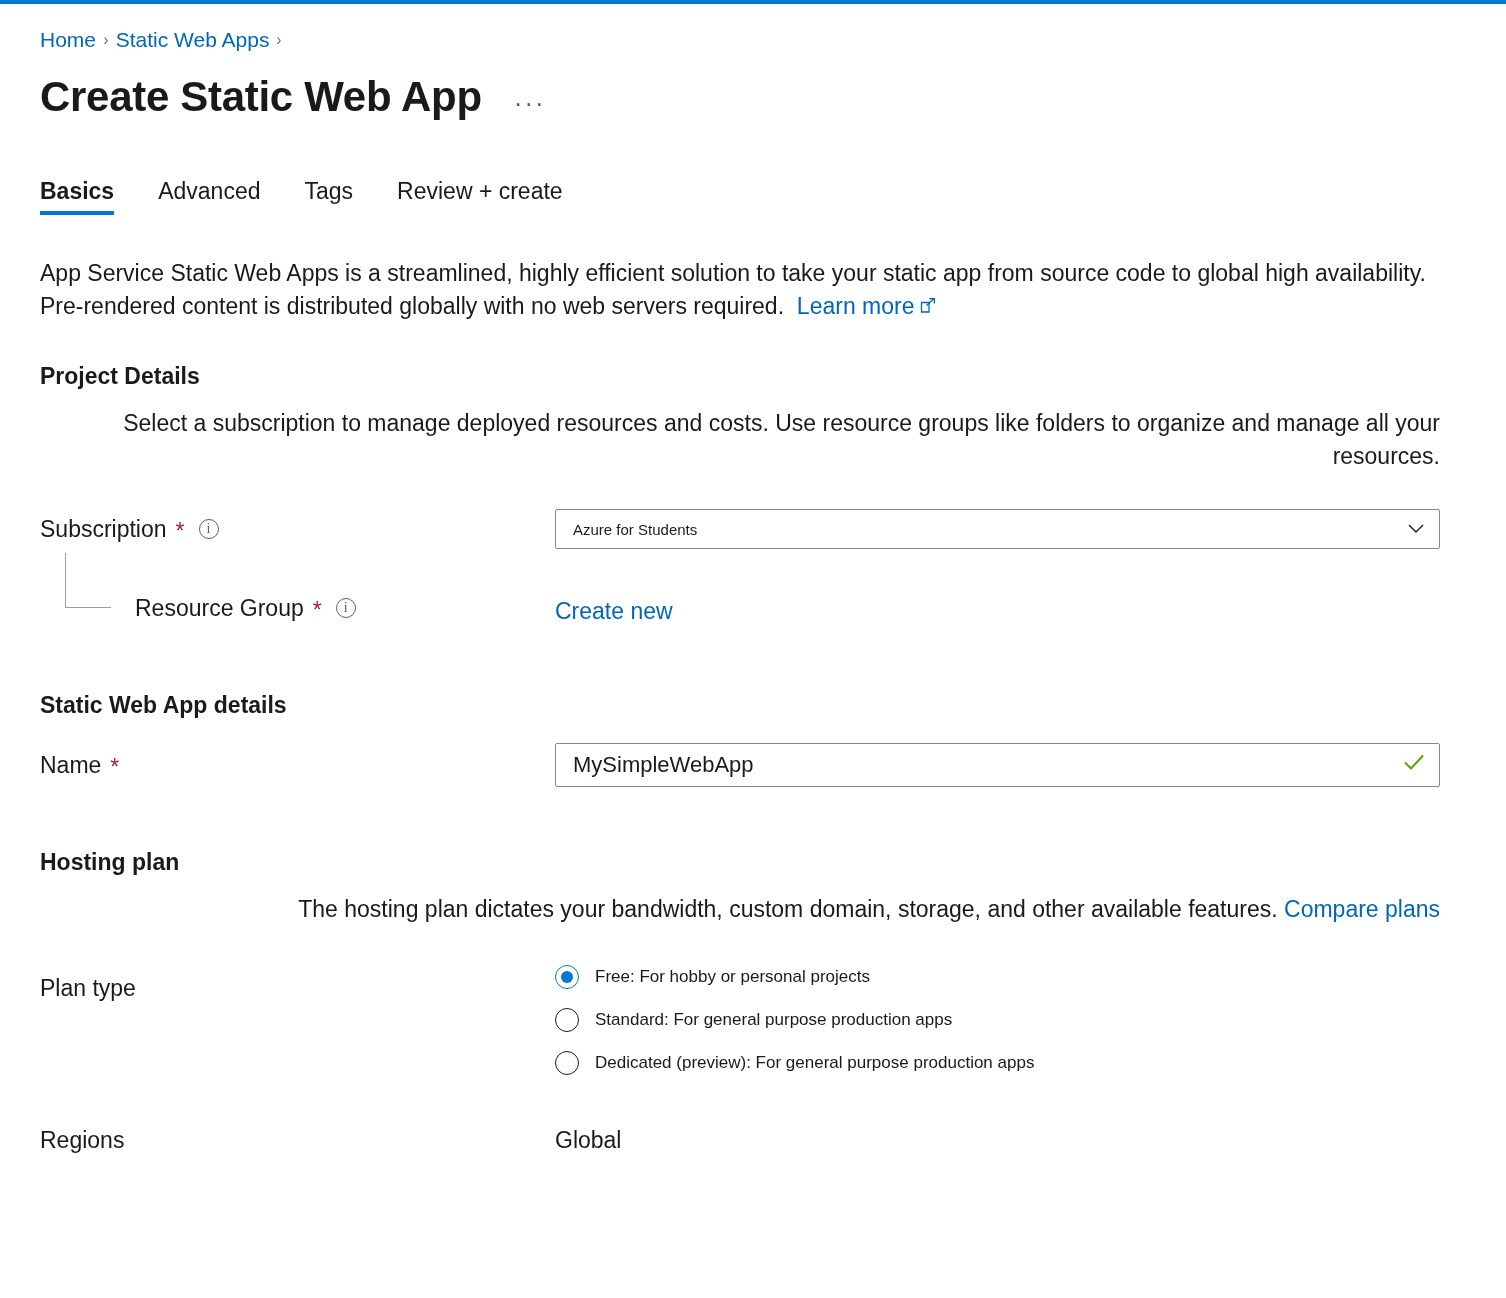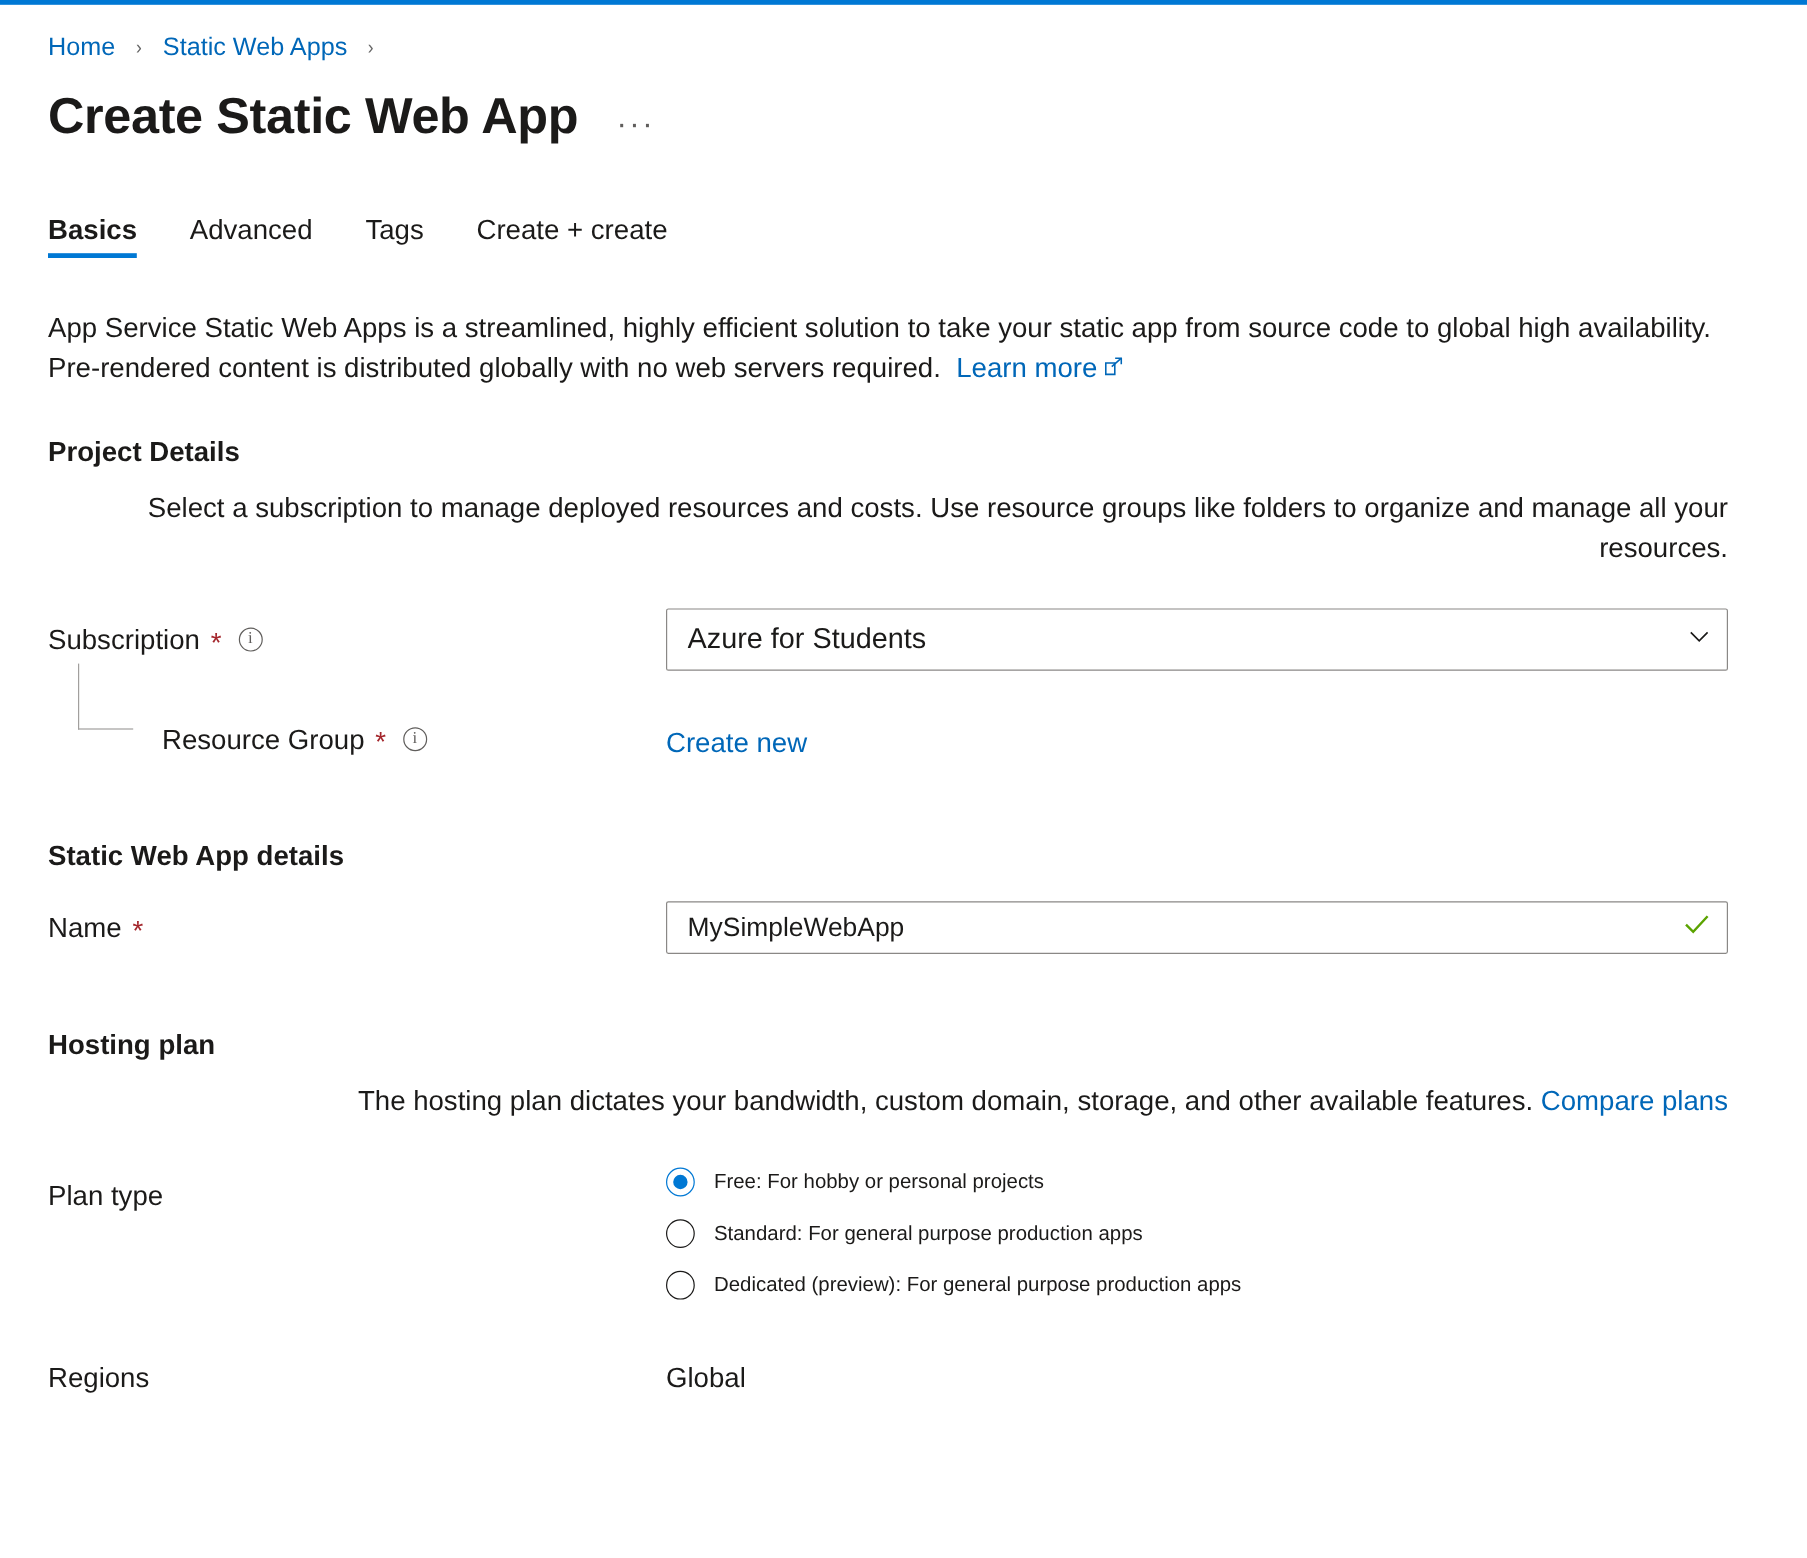--- a/index.html
+++ b/index.html
@@ -21,21 +21,21 @@
     width: 100%;
   }
   .page {
     padding: 0 40px;
     box-sizing: border-box;
   }
   
   .breadcrumb {
     display: flex;
     align-items: center;
-    gap: 17px;
+    gap: 7px;
     padding-top: 24px;
     font-size: 21px;
   }
   .crumb-link {
     color: #0067b8;
     cursor: pointer;
     white-space: nowrap;
   }
   .crumb-sep {
     color: #666;
@@ -163,29 +163,29 @@
     font-family: "Liberation Serif", serif;
     cursor: pointer;
     box-sizing: border-box;
     margin-left: 5px;
   }
   .field-col {
     flex: 0 0 885px;
     width: 885px;
   }
   .control {
-    height: 52px;
+    height: 40px;
     border: 1px solid #8a8886;
     border-radius: 2px;
     background: #fff;
     display: flex;
     align-items: center;
     padding: 0 12px 0 17px;
     box-sizing: border-box;
-    font-size: 24px;
+    font-size: 15px;
     cursor: pointer;
     justify-content: space-between;
   }
   .control .value {
     color: #1b1a19;
     white-space: nowrap;
     overflow: hidden;
     text-overflow: ellipsis;
   }
   .chev {
@@ -305,21 +305,21 @@
 
   <div class="title-row">
     <div class="page-title">Create Static Web App</div>
     <div class="ellipsis-btn">···</div>
   </div>
 
   <div class="tabs">
     <div class="tab active">Basics</div>
     <div class="tab">Advanced</div>
     <div class="tab">Tags</div>
-    <div class="tab">Create + create</div>
+    <div class="tab">Review + create</div>
   </div>
 
   <div class="intro">
     <span>App Service Static Web Apps is a streamlined, highly efficient solution to take your static app from source code to global high availability. Pre-rendered content is distributed globally with no web servers required.</span>&nbsp;&nbsp;<span class="inline-link"><span>Learn more</span><span class="ext-icon"><svg width="18" height="18" viewBox="0 0 18 18">
             <path d="M2.5 5.5 H10 V15 H2.5 Z" fill="none" stroke="#0067b8" stroke-width="1.3"></path>
             <path d="M7.5 8.5 L15.2 1.6" fill="none" stroke="#0067b8" stroke-width="1.3"></path>
             <path d="M10.3 1.6 H15.4 V6.6" fill="none" stroke="#0067b8" stroke-width="1.3"></path>
           </svg></span></span>
   </div>
 

